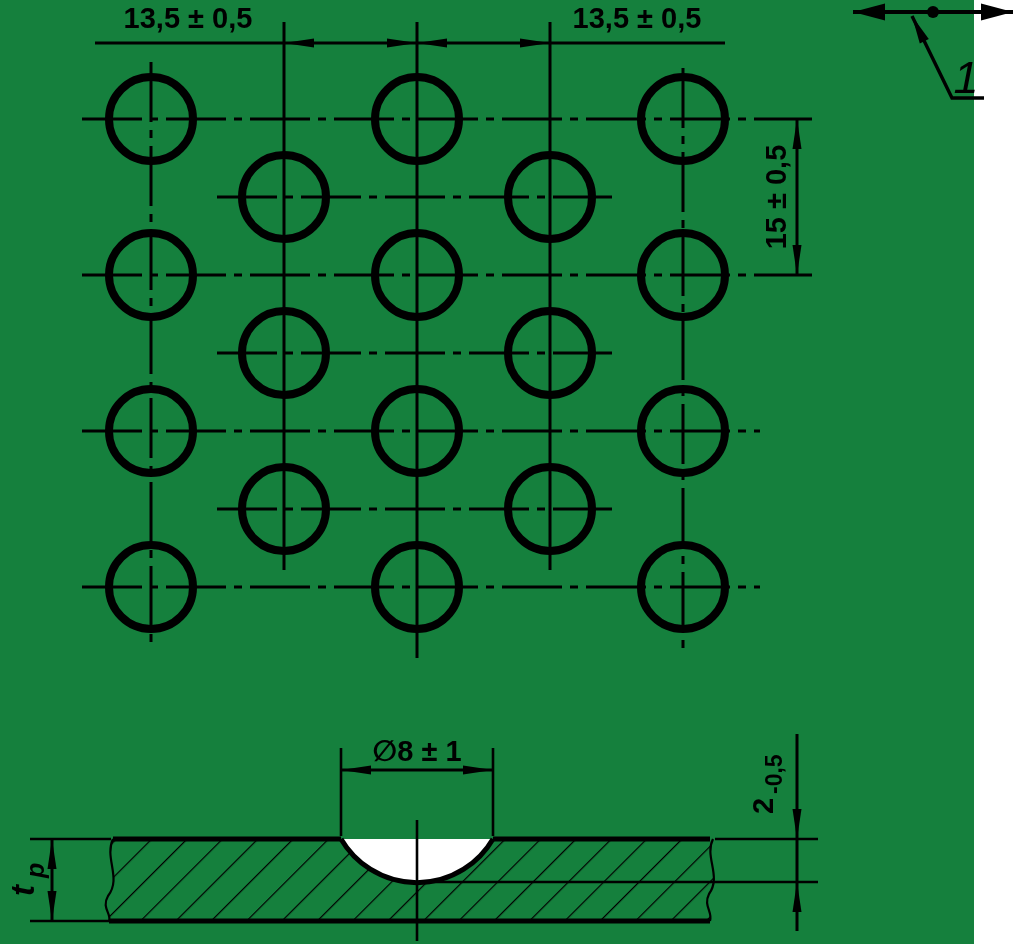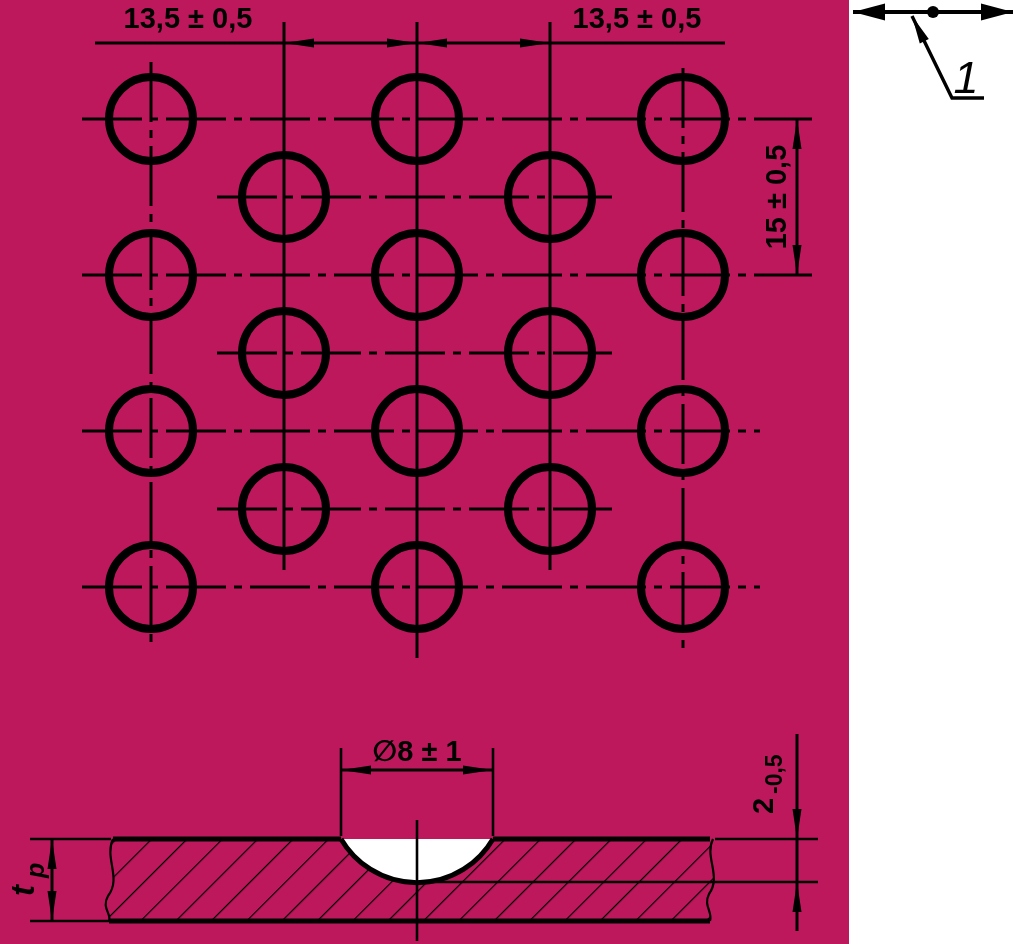--- a/index.html
+++ b/index.html
@@ -1,17 +1,17 @@
 <!DOCTYPE html>
 <html><head>
 <meta charset="utf-8">
 <style>
   html,body{margin:0;padding:0;background:#ffffff;}
   .stage{
-    width:849px;height:944px;position:relative;background:#be185d;
+    width:974px;height:944px;position:relative;background:#15803d;
     font-family:"Liberation Sans","DejaVu Sans",sans-serif;
   }
   svg{display:block;}
   
   .thin   {stroke:#000;stroke-width:2.6;fill:none;}
   .dimln  {stroke:#000;stroke-width:3;fill:none;}
   .thick  {stroke:#000;stroke-width:5;fill:none;stroke-linecap:butt;}
   .wavy   {stroke:#000;stroke-width:2.2;fill:none;}
   .cl     {stroke:#000;stroke-width:3;fill:none;stroke-dasharray:60 8 8 8;}
   .clsolid{stroke:#000;stroke-width:3;fill:none;}

